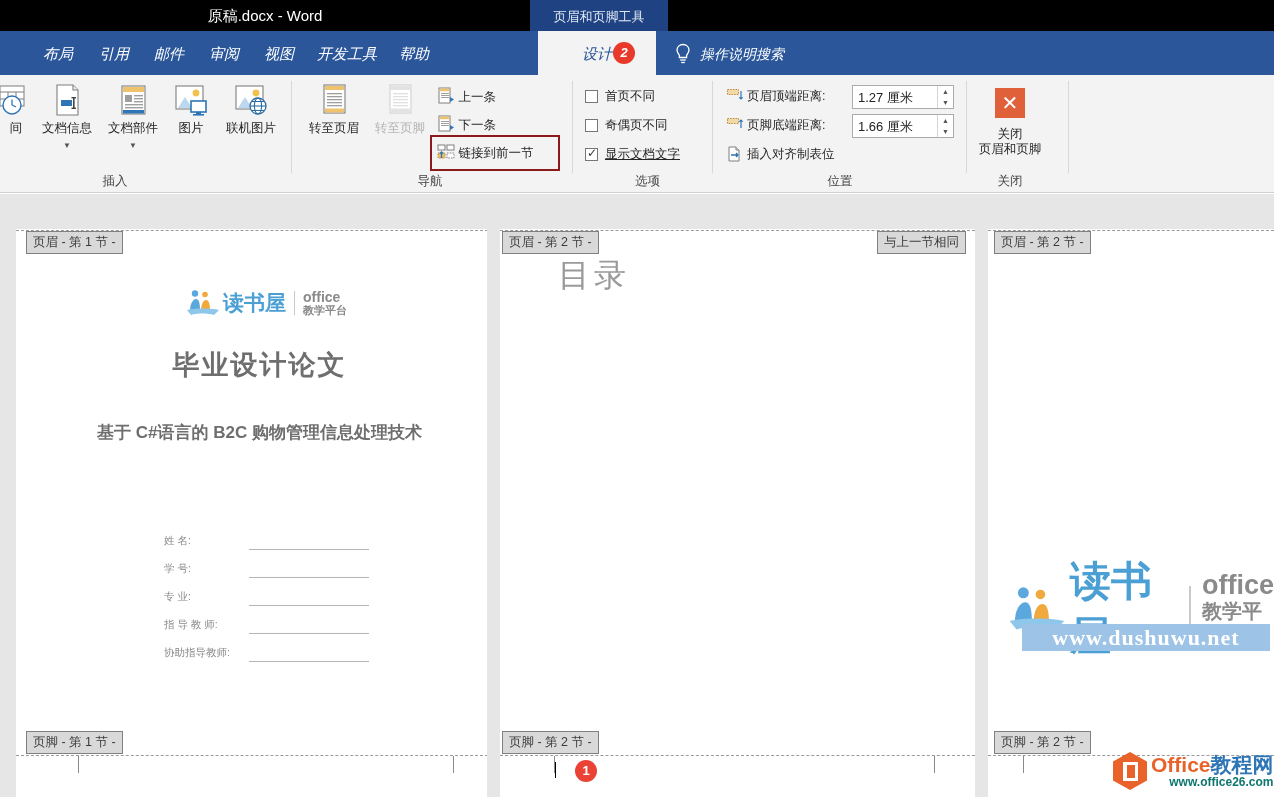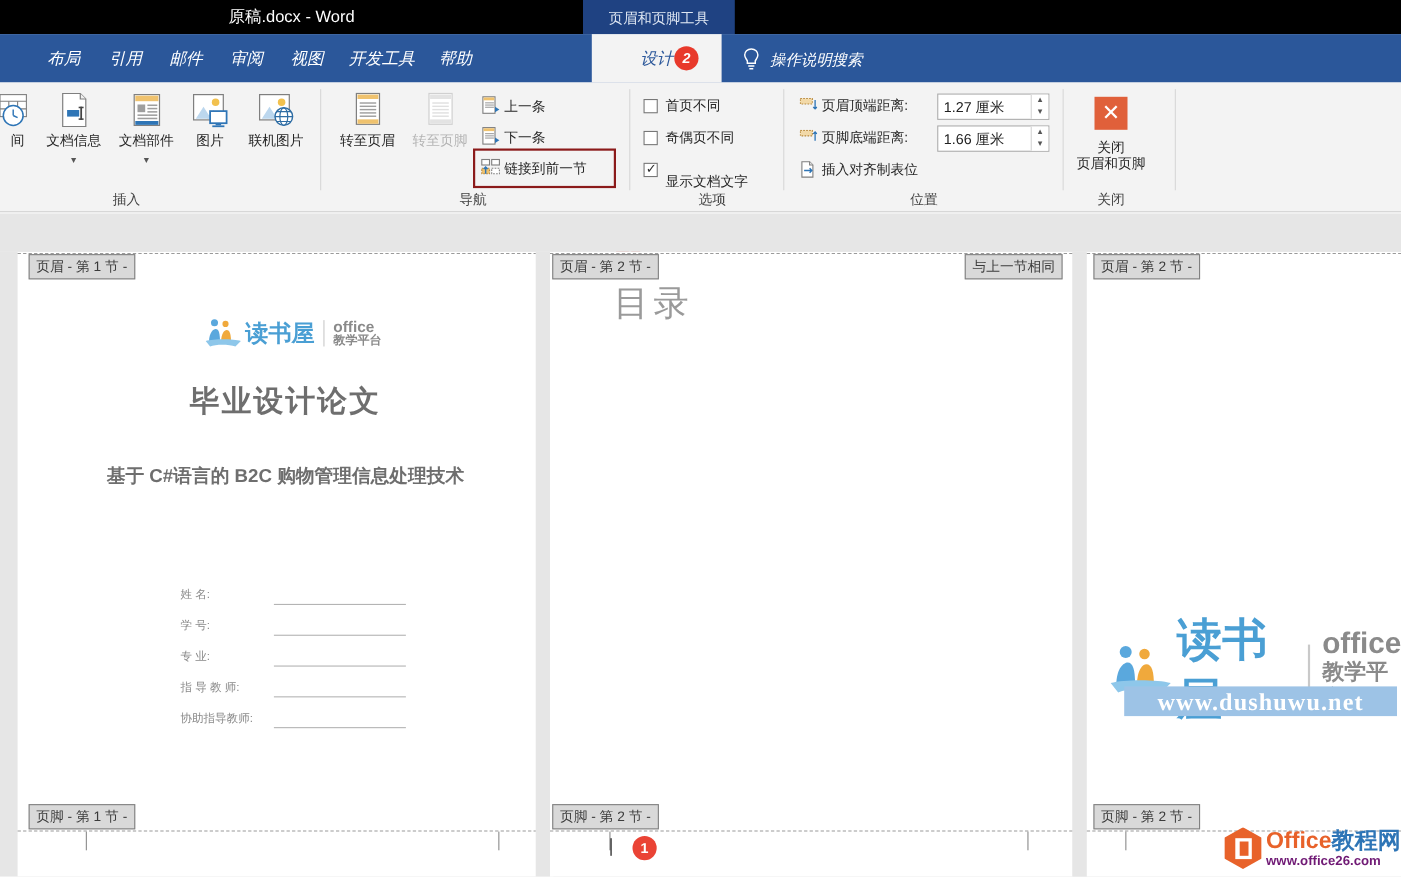--- a/index.html
+++ b/index.html
@@ -217,21 +217,21 @@
   }
   .o26-inner {
     width: 15px; height: 19px; background: #fff; position: relative;
   }
   .o26-inner::after {
     content: ""; position: absolute; left: 4px; top: 3px;
     width: 8px; height: 13px; background: #e8622a;
   }
   .o26-txt { margin-left: 4px; line-height: 1.05; }
   .o26-top { font-size: 21px; font-weight: bold; }
-  .o26-bot { font-size: 12px; font-weight: bold; color: #701a75; }
+  .o26-bot { font-size: 12px; font-weight: bold; color: #0f766e; text-align: right; }
 </style>
 </head>
 <body>
 
 <div id="app">
 
   <div class="titlebar">
     <div class="title-text">原稿.docx  -  Word</div>
     <div class="ctx-tool-tab">页眉和页脚工具</div>
   </div>
@@ -411,21 +411,21 @@
 
     <div class="ribbon-sep" style="left:572px;"></div>
 
     <div class="chk" style="left:585px;top:15px;"></div>
     <div class="small-btn" style="left:605px;top:13px;">首页不同</div>
 
     <div class="chk" style="left:585px;top:44px;"></div>
     <div class="small-btn" style="left:605px;top:42px;">奇偶页不同</div>
 
     <div class="chk checked" style="left:585px;top:73px;"></div>
-    <div class="small-btn" style="left:605px;top:82px;">显示文档文字</div>
+    <div class="small-btn" style="left:605px;top:71px;text-decoration:underline;">显示文档文字</div>
 
     <div class="group-label" style="left:585px;width:125px;">选项</div>
 
     <div class="ribbon-sep" style="left:712px;"></div>
 
     <svg width="16" height="16" viewBox="0 0 16 16" style="position:absolute;left:727px;top:14px;">
       <rect x="0.5" y="0.5" width="11" height="5" fill="#f2d9a8" stroke="#b8893c" stroke-dasharray="1.5 1.2"></rect>
       <path d="M14 2 L14 10 M12.3 8.3 L14 10 L15.7 8.3" stroke="#2e75b6" stroke-width="1.2" fill="none"></path>
     </svg>
     <div class="small-btn" style="left:747px;top:13px;">页眉顶端距离:</div>

